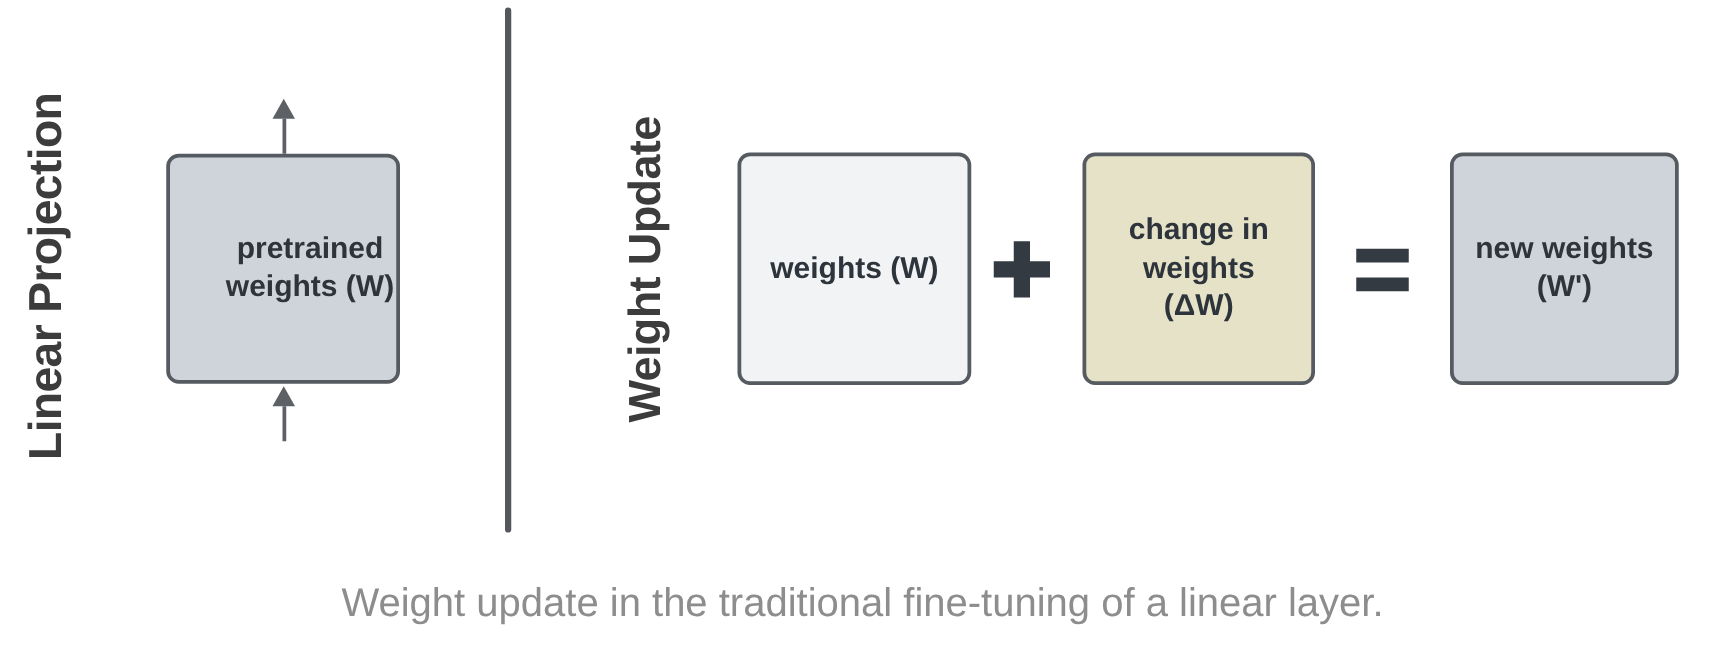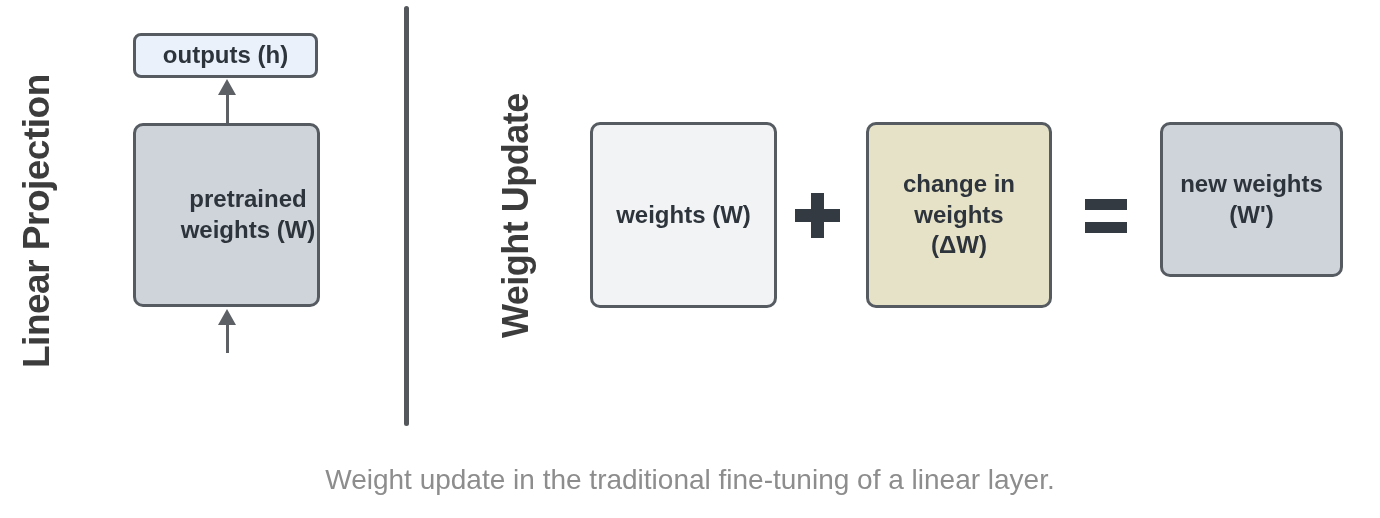--- a/index.html
+++ b/index.html
@@ -19,21 +19,21 @@
     font-weight:bold; color:#2e343b; text-align:center;
     white-space:pre-wrap; line-height:1.28;
   }
   .box.small { border-radius:8px;  font-size:24px; }
   .box.big   { border-radius:10px; font-size:24px; }
   .outputs-box    { left:133px; top:33px;  width:185px; height:45px;  background:#eaf1fb; }
   .pretrained-box { left:133px; top:123px; width:187px; height:184px; background:#cfd4db;padding-left:43px; }
   .inputs-box     { left:133px; top:353px; width:185px; height:46px;  background:#f8dad8; }
   .weights-box    { left:590px; top:122px; width:187px; height:186px; background:#f1f3f5; }
   .delta-box      { left:866px; top:122px; width:186px; height:186px; background:#e6e2c7; }
-  .new-box        { left:1160px;top:122px; width:183px; height:155px; background:#cfd4db; }
+  .new-box        { left:1160px;top:122px; width:183px; height:186px; background:#cfd4db; }
   .arrow {
     position:absolute; width:18px; display:flex; flex-direction:column; align-items:center;
   }
   .arrow-1 { left:218px; top:79px;  height:44px; }
   .arrow-2 { left:218px; top:309px; height:44px; }
   .arrow-head {
     width:0; height:0; border-left:9px solid transparent; border-right:9px solid transparent;
     border-bottom:16px solid #5d6165;
   }
   .arrow-stem { width:3px; flex:1; background:#5d6165; }
@@ -43,33 +43,30 @@
   }
   .op-plus { position:absolute; left:795px; top:193px; width:45px; height:45px; }
   .op-plus .h { position:absolute; left:0; top:16px; width:45px; height:13px; background:#333a42; }
   .op-plus .v { position:absolute; top:0; left:16px; width:13px; height:45px; background:#333a42; }
   .op-equals { position:absolute; left:1085px; top:199px; width:42px; height:34px; }
   .op-equals .bar { position:absolute; left:0; width:42px; height:11px; background:#333a42; }
   .op-equals .bar.b1 { top:0; }
   .op-equals .bar.b2 { bottom:0; }
   .caption {
     position:absolute; left:0; top:464px; width:100%; text-align:center;
-    font-size:28px; color:#8d8d8d; font-weight:normal;
+    font-size:32px; color:#8d8d8d; font-weight:normal;
   }
 </style>
 </head>
 <body>
 
 <div class="canvas">
 
   <div class="v-title left">Linear Projection</div>
 
-  <div class="box small outputs-box">
-    <span>outputs (h)</span>
-  </div>
 
   <div class="arrow arrow-1">
     <div class="arrow-head"></div>
     <div class="arrow-stem"></div>
   </div>
 
   <div class="box big pretrained-box">
     <span>pretrained
 weights (W)</span>
   </div>

